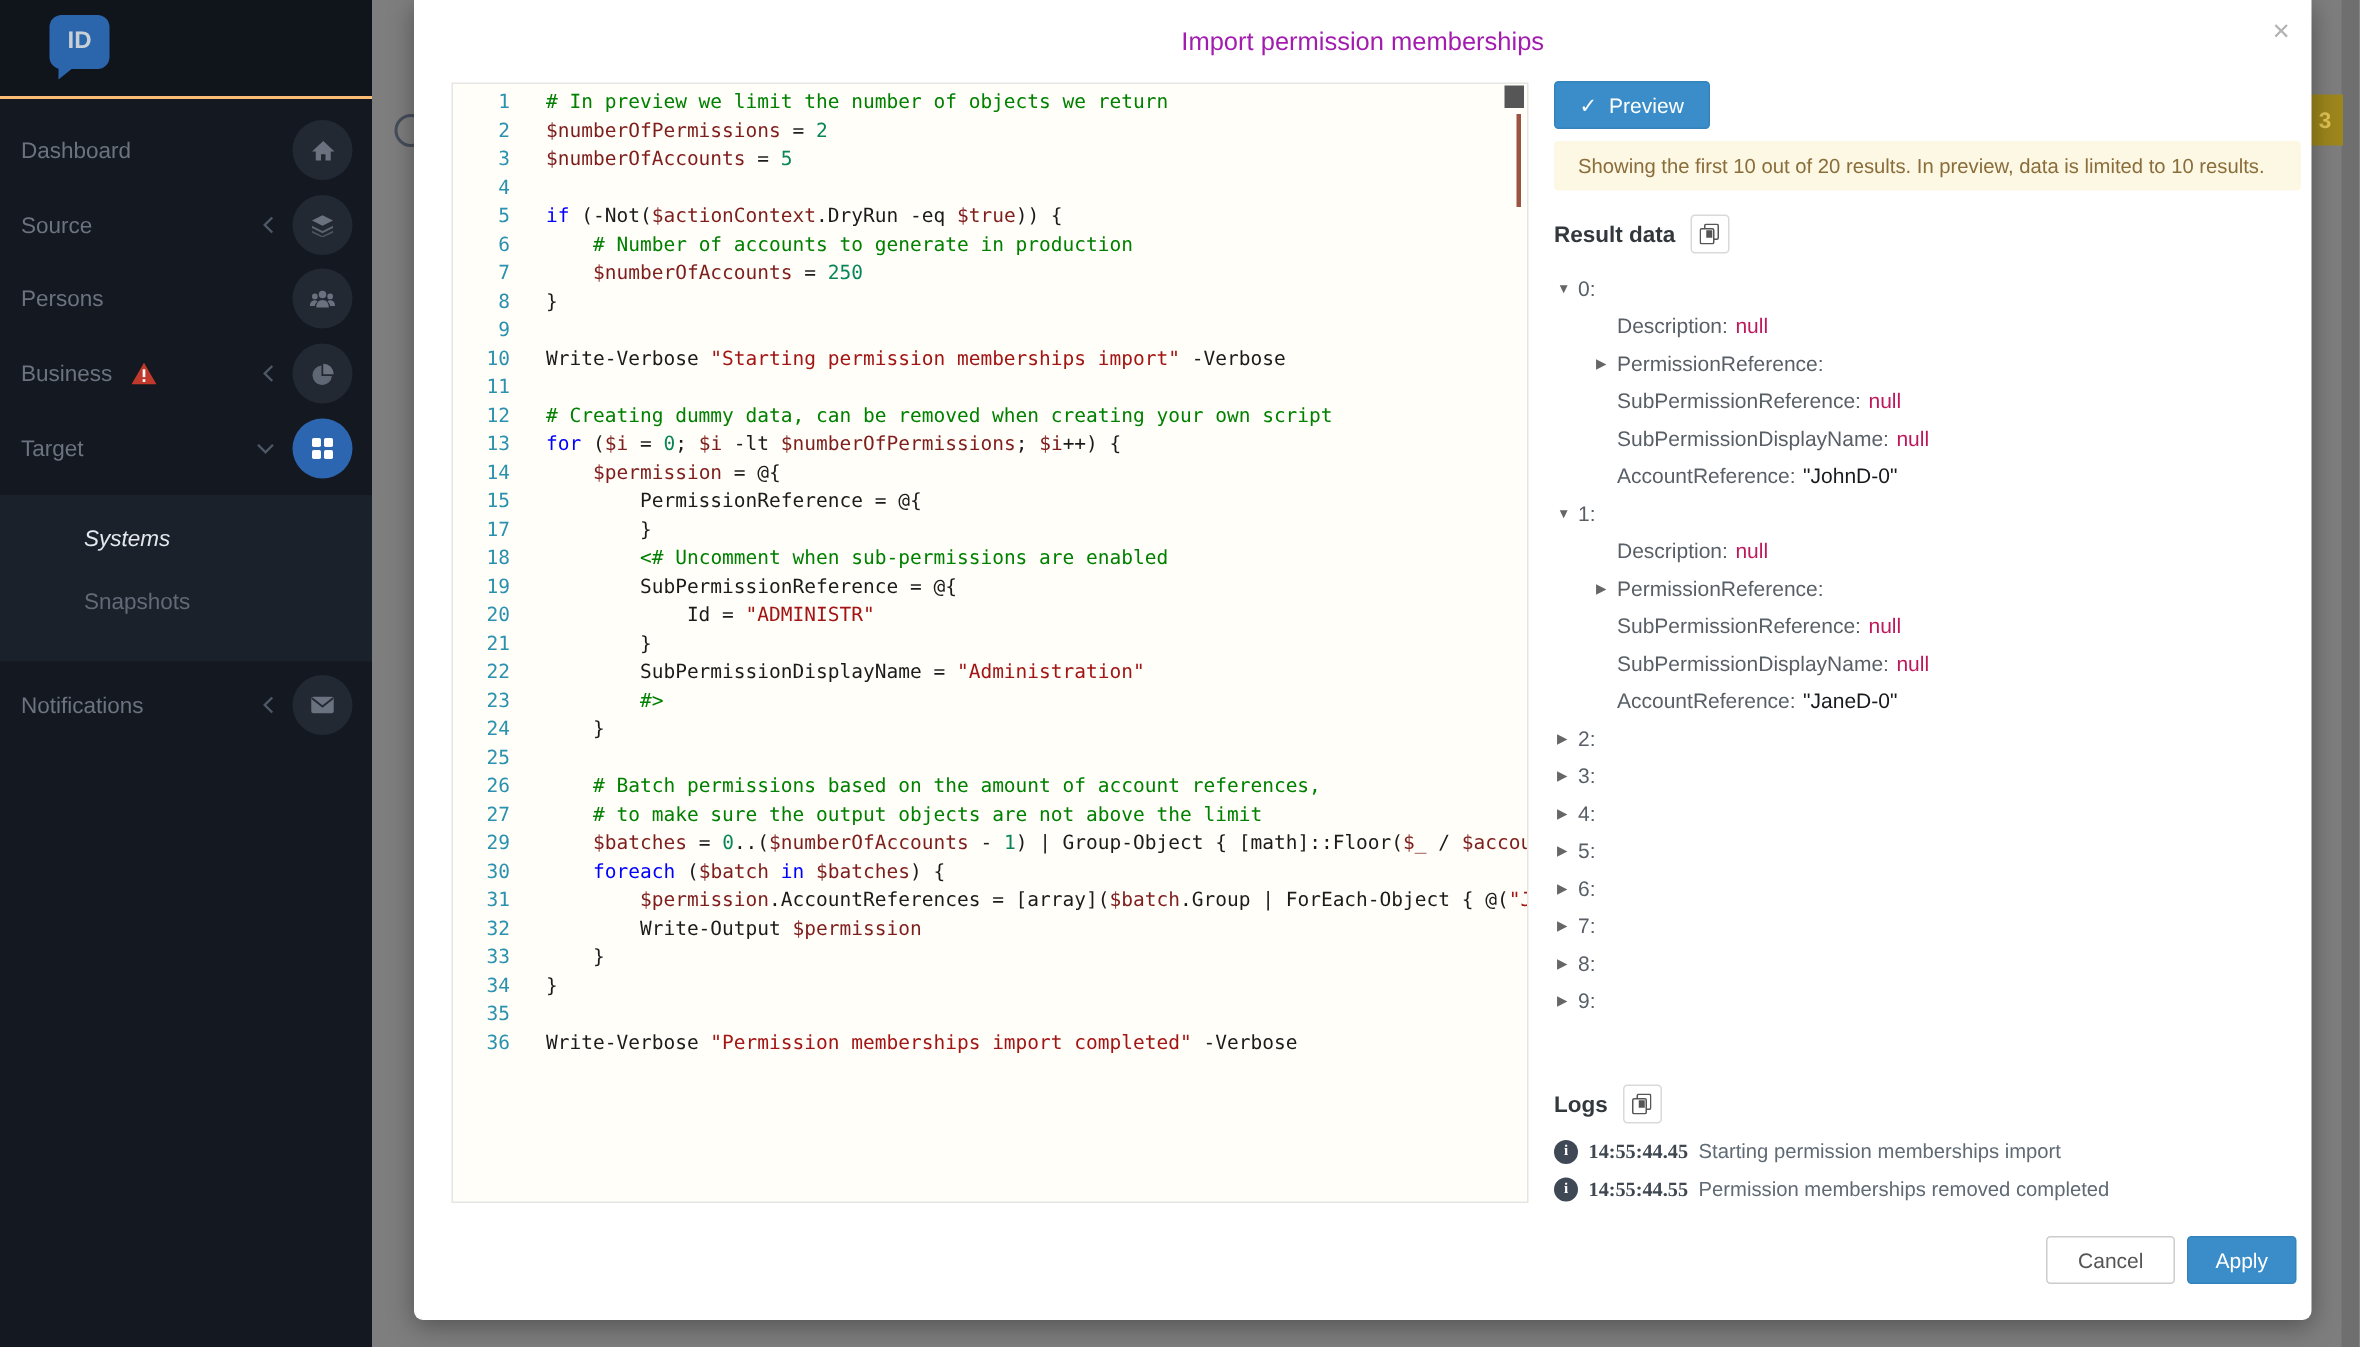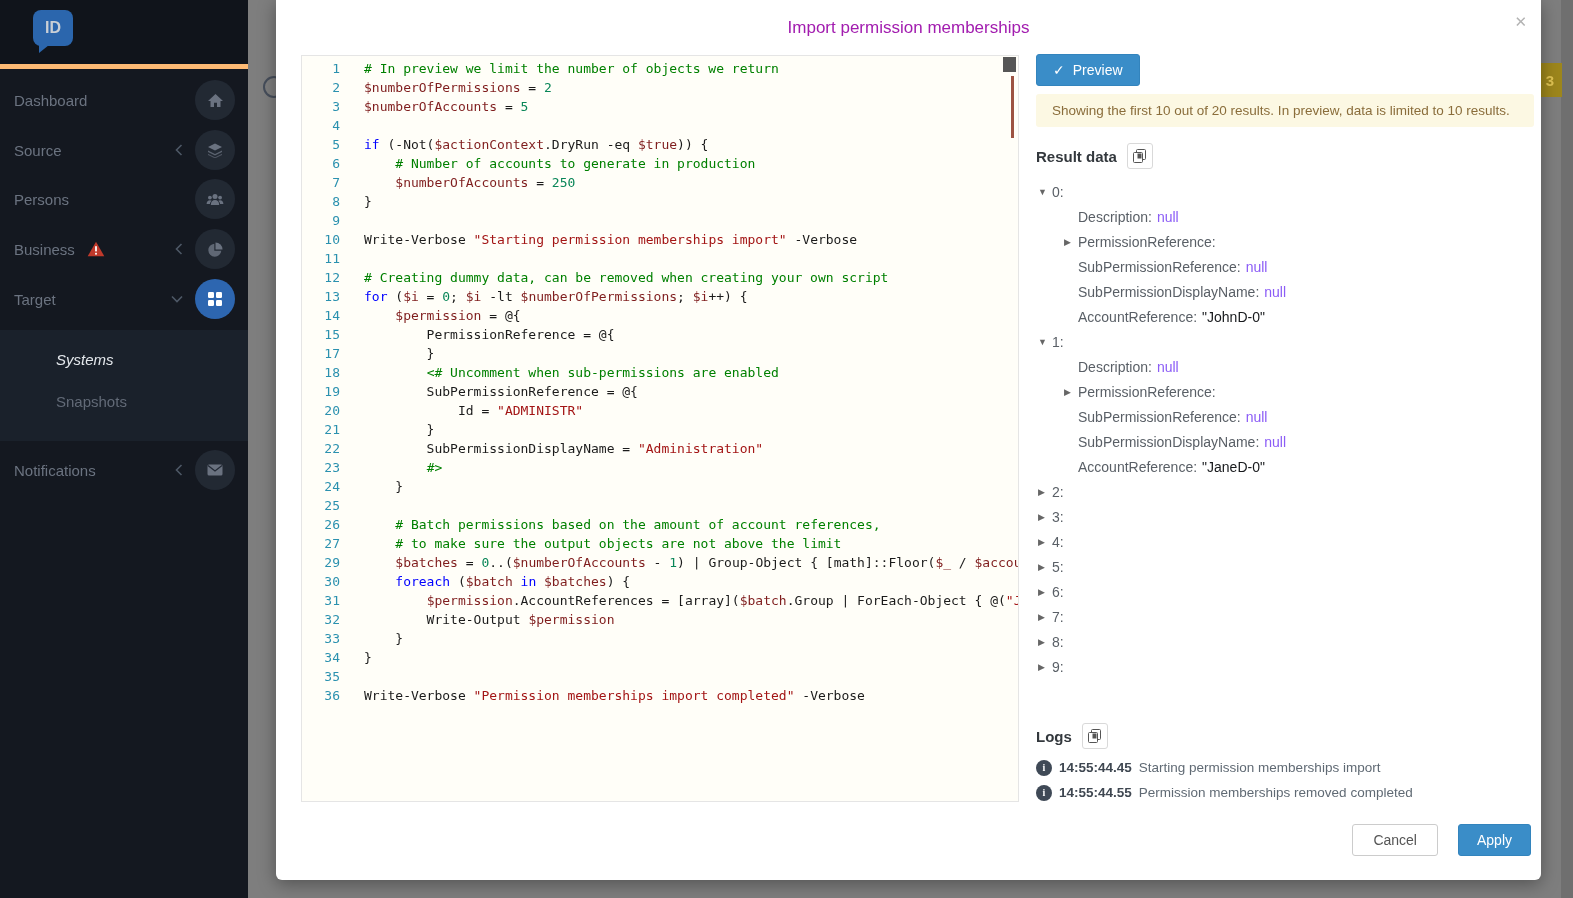--- a/index.html
+++ b/index.html
@@ -1,21 +1,21 @@
 <!DOCTYPE html>
 <html><head>
 <meta charset="utf-8">
 <style>
   html,body{margin:0;padding:0;}
   body{width:1573px;height:898px;position:relative;overflow:hidden;
        font-family:"Liberation Sans",sans-serif;background:#7e7e7e;}
 
   
   #sidebar{position:absolute;left:0;top:0;width:248px;height:898px;background:#141820;z-index:2;}
-  #logo-area{position:absolute;left:0;top:0;width:248px;height:64px;background:#10141b;border-bottom:5px solid #fdba74;}
+  #logo-area{position:absolute;left:0;top:0;width:248px;height:64px;background:#10141b;border-bottom:2px solid #fdba74;}
   .logo{position:absolute;left:33px;top:10px;width:40px;height:36px;background:#2b66ad;border-radius:8px;
         display:flex;align-items:center;justify-content:center;color:#c9cfd6;font-weight:bold;font-size:16px;}
   .logo:after{content:"";position:absolute;left:6px;bottom:-7px;width:0;height:0;
         border-left:10px solid #2b66ad;border-bottom:8px solid transparent;}
   .nav-row{position:absolute;left:0;width:248px;height:50px;display:flex;align-items:center;
         padding:0 13px 0 14px;box-sizing:border-box;cursor:pointer;}
   .nav-label{color:#6b7380;font-size:15px;}
   .nav-alert{margin-left:12px;display:flex;}
   .nav-spacer{flex:1;}
   .nav-chevron{margin-right:12px;display:flex;}
@@ -62,31 +62,31 @@
   .section-title{font-size:15px;font-weight:bold;color:#33383d;}
   .copy-btn{width:26px;height:26px;border:1px solid #d9d9d9;border-radius:3px;background:#fff;display:flex;
         align-items:center;justify-content:center;cursor:pointer;padding:0;}
   #result-tree{margin-top:10px;}
   .tree-row{height:25px;display:flex;align-items:center;font-size:14px;color:#595f66;}
   .t-marker{width:14px;font-size:9px;color:#666;flex:none;cursor:pointer;}
   .t-root{padding-left:2px;}
   .t-child{padding-left:28px;}
   .t-label{color:#595f66;}
   .t-val{margin-left:5px;}
-  .val-null{color:#8b5cf6;}
+  .val-null{color:#be185d;}
   .val-string{color:#17191c;}
   #logs-head{margin-top:44px;}
   #log-list{margin-top:6px;}
   .log-row{height:25px;display:flex;align-items:center;font-size:13.5px;color:#606a74;gap:7px;}
   .info-ic{width:16px;height:16px;border-radius:50%;background:#3f4956;color:#fff;font-size:10px;font-weight:bold;
         display:flex;align-items:center;justify-content:center;flex:none;font-family:"Liberation Serif",serif;}
-  .log-time{font-weight:bold;color:#3f4751;}
-
-  
-  #footer{position:absolute;right:10px;bottom:24px;display:flex;gap:20px;justify-content:space-between;}
+  .log-time{font-weight:bold;color:#3f4751;font-family:Liberation Serif, serif;}
+
+  
+  #footer{position:absolute;right:10px;bottom:24px;display:flex;gap:8px;justify-content:space-between;}
   #cancel-btn{height:32px;padding:0 20px;background:#fff;border:1px solid #ccc;border-radius:3px;
         color:#555;font-size:14px;cursor:pointer;font-family:inherit;}
   #apply-btn{height:32px;padding:0 18px;background:#3a8dc8;border:1px solid #3384bd;border-radius:3px;
         color:#fff;font-size:14px;cursor:pointer;font-family:inherit;}
 </style>
 </head>
 <body>
 
 <aside id="sidebar">
   <div id="logo-area">

